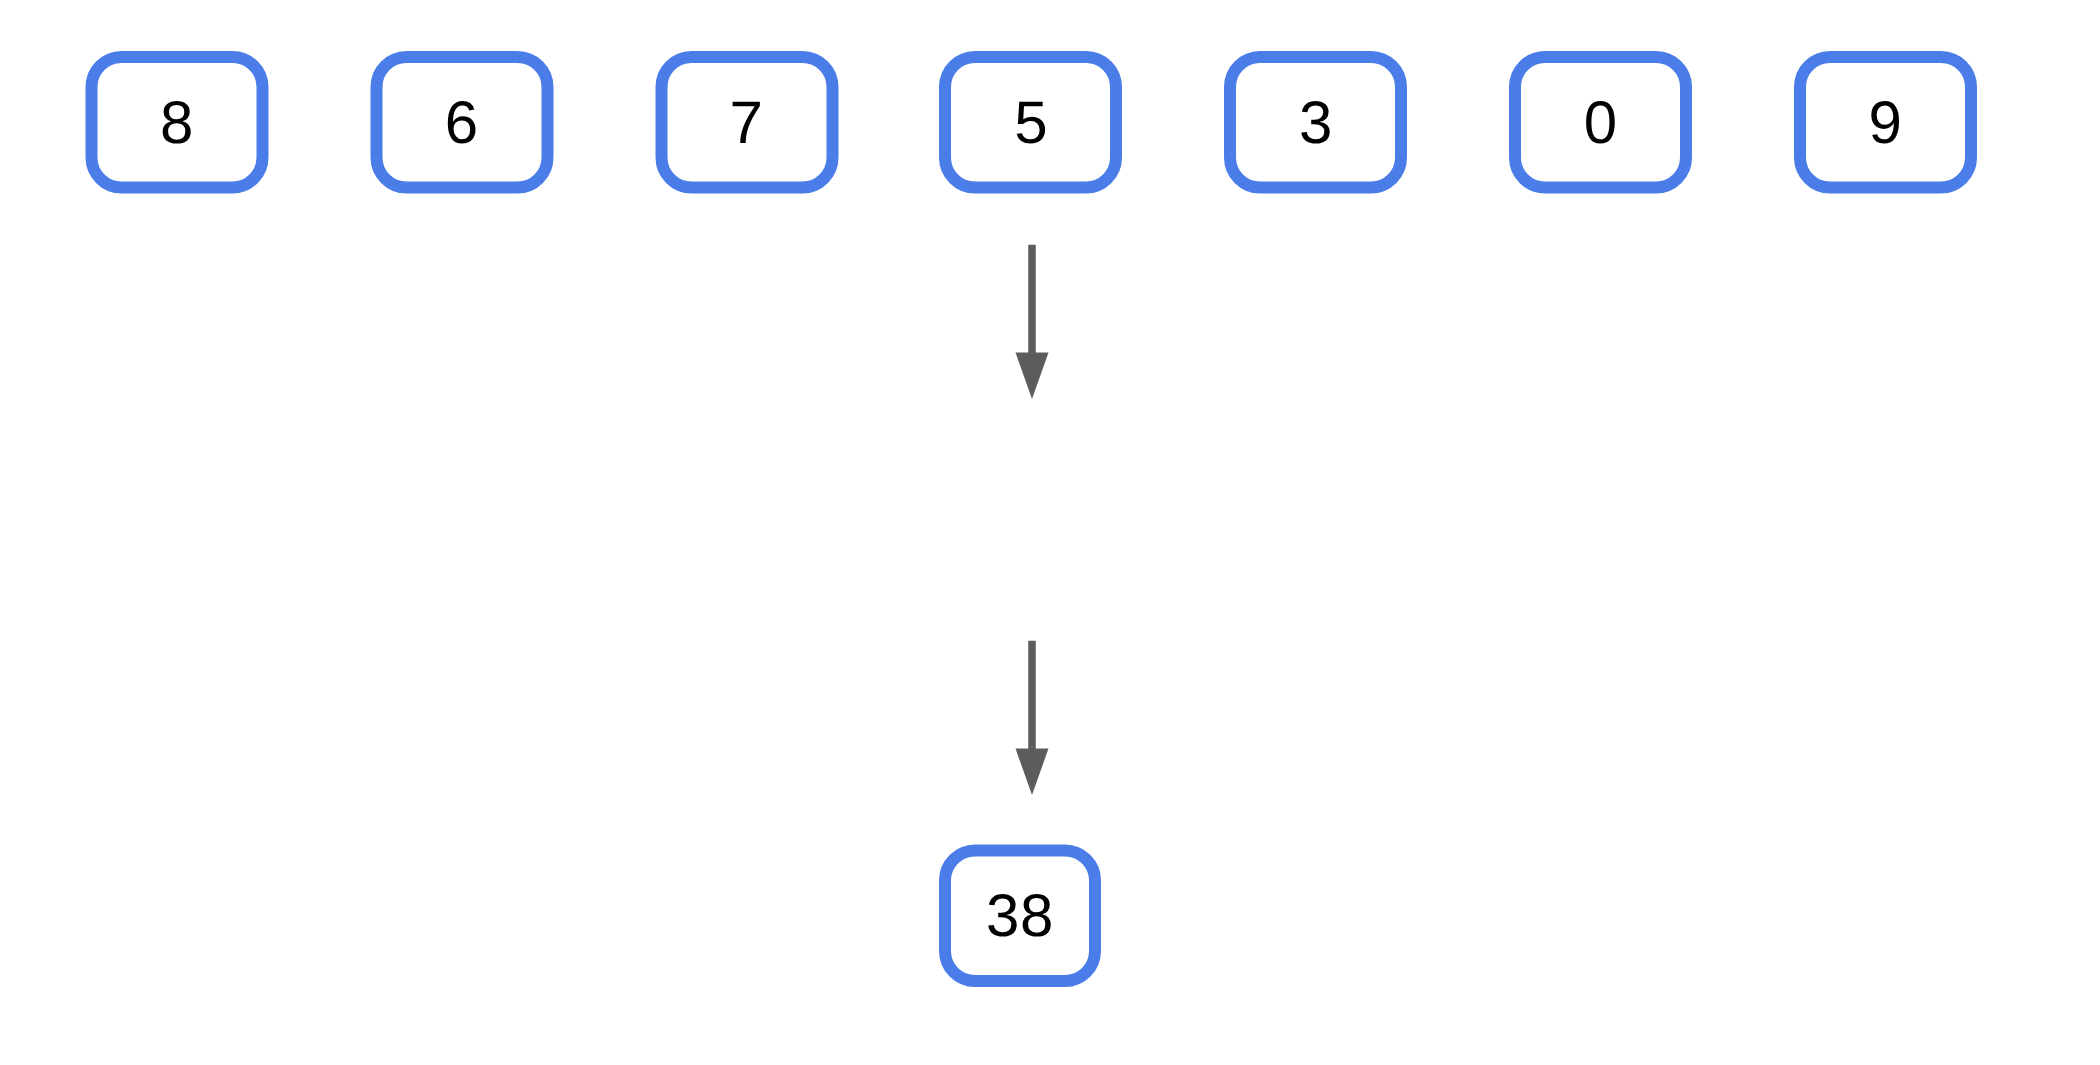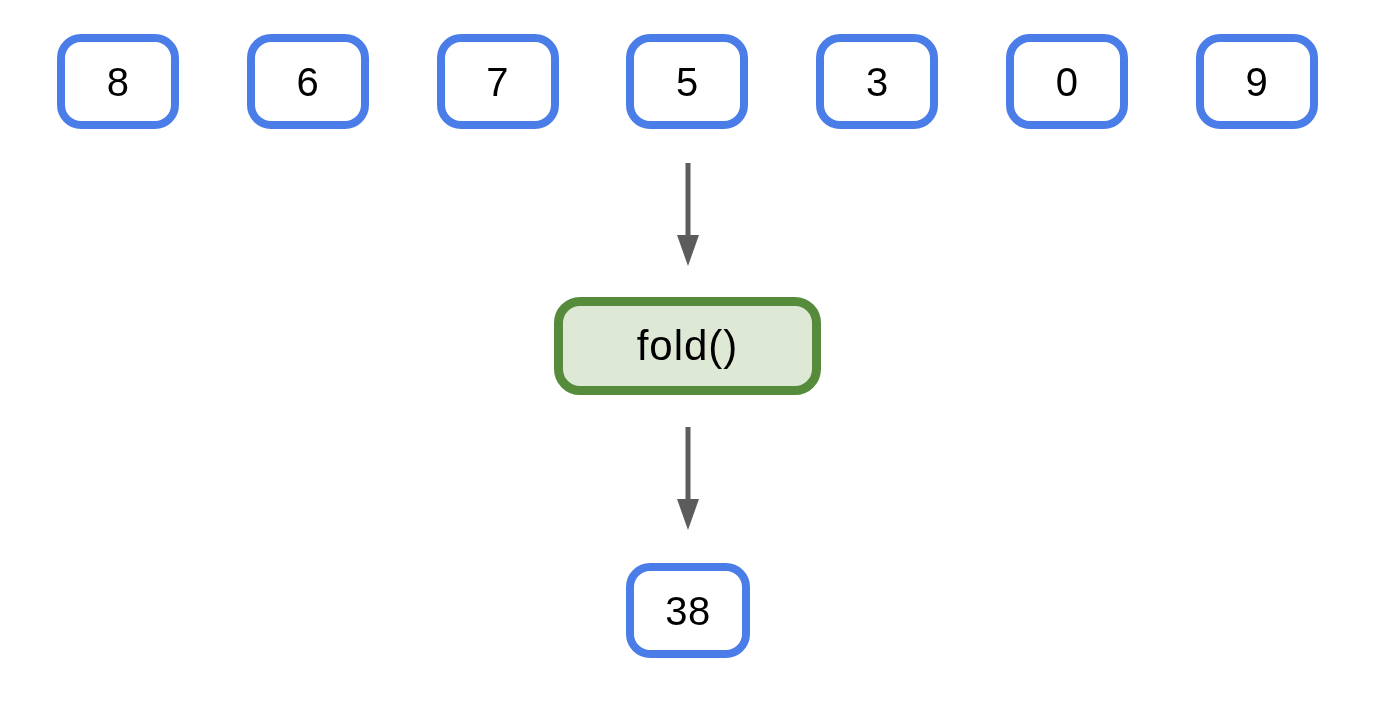--- a/index.html
+++ b/index.html
@@ -45,21 +45,21 @@
     border:9px solid var(--op-border);
     border-radius:26px;
     display:flex;align-items:center;justify-content:center;
   }
   .op-label{
     font-size:42px;color:var(--text);line-height:1;
     letter-spacing:1px;
   }
   .result-box{
     position:absolute;left:626px;top:563px;
-    width:124px;height:95px;
+    width:108px;height:95px;
     background:var(--box-fill);
     border:8px solid var(--box-border);
     border-radius:24px;
     display:flex;align-items:center;justify-content:center;
   }
 </style>
 </head>
 <body>
 
 <div class="canvas">
@@ -86,23 +86,20 @@
     <div class="value-box">
       <span class="value-label">9</span>
     </div>
   </div>
 
   <svg class="arrow arrow-1" width="24" height="104" viewBox="0 0 24 104">
     <rect x="9.5" y="0" width="5" height="74" fill="#5c5c5c"></rect>
     <polygon points="1,72 23,72 12,103" fill="#5c5c5c"></polygon>
   </svg>
 
-  <div class="op-box">
-    <span class="op-label">fold()</span>
-  </div>
 
   <svg class="arrow arrow-2" width="24" height="104" viewBox="0 0 24 104">
     <rect x="9.5" y="0" width="5" height="74" fill="#5c5c5c"></rect>
     <polygon points="1,72 23,72 12,103" fill="#5c5c5c"></polygon>
   </svg>
 
   <div class="result-box">
     <span class="value-label">38</span>
   </div>
 

